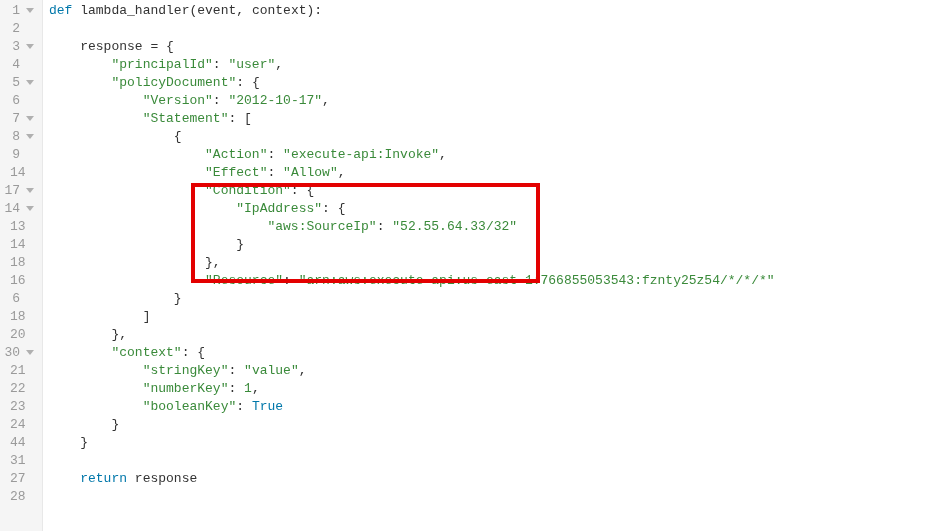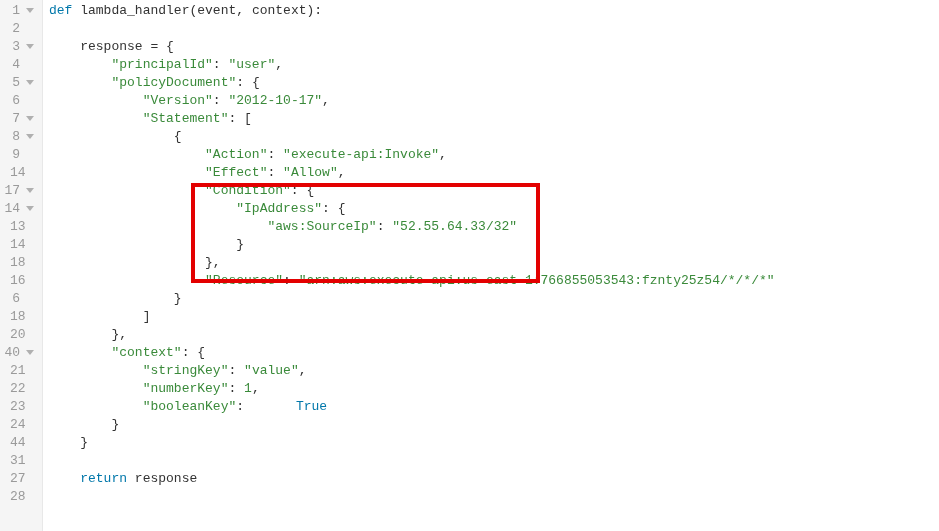--- a/index.html
+++ b/index.html
@@ -54,21 +54,21 @@
     border-left: 4px solid transparent;
     border-right: 4px solid transparent;
     border-top: 5px solid #b0b0b0;
     margin-left: 6px;
     margin-right: 2px;
     transform: translateY(-1px);
   }
   .kw   { color: #0077aa; }
   .str  { color: #3a8a3a; }
   .num  { color: #3a8a3a; }
-  .bool { color: #0077aa; margin-left: 44px; }
+  .bool { color: #0077aa; }
   .pun  { color: #333; }
   .ident{ color: #333; }
 
   .highlight-box {
     position: absolute;
     border: 4px solid #e30000;
     pointer-events: none;
     z-index: 5;
     box-sizing: border-box;
   }
@@ -148,21 +148,21 @@
       </div>
       <div class="line">
         <span>18</span>
         <span style="display: inline-block; width: 16px;"></span>
       </div>
       <div class="line">
         <span>20</span>
         <span style="display: inline-block; width: 16px;"></span>
       </div>
       <div class="line">
-        <span>40</span>
+        <span>30</span>
         <span class="fold"></span>
       </div>
       <div class="line">
         <span>21</span>
         <span style="display: inline-block; width: 16px;"></span>
       </div>
       <div class="line">
         <span>22</span>
         <span style="display: inline-block; width: 16px;"></span>
       </div>

